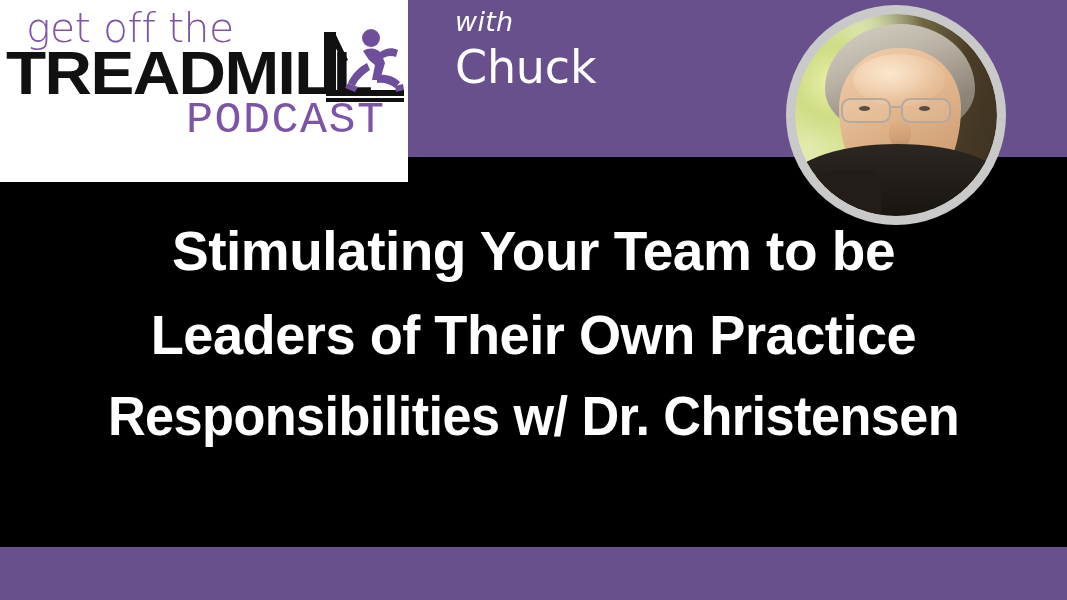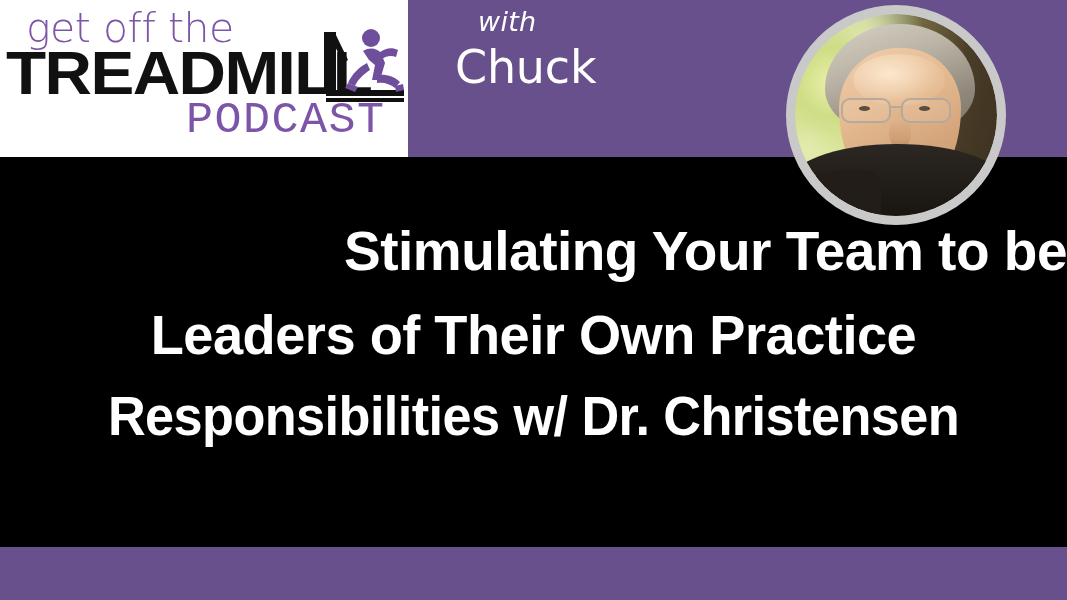--- a/index.html
+++ b/index.html
@@ -28,21 +28,21 @@
     width: 1067px;
     height: 157px;
     background: #68508c;
   }
 
   .logo-panel {
     position: absolute;
     left: 0;
     top: 0;
     width: 408px;
-    height: 157px;
+    height: 182px;
     background: #ffffff;
   }
 
   
   .logo-lockup {
     position: absolute;
     left: 0;
     top: 0;
     width: 408px;
     height: 157px;
@@ -108,21 +108,20 @@
   }
 
   .host-with {
     font-family: "DejaVu Sans", sans-serif;
     font-style: italic;
     font-size: 27px;
     font-weight: 400;
     color: #ffffff;
     line-height: 1.05;
     letter-spacing: 0.3px;
-    margin-left: 23px;
   }
 
   .host-name {
     font-family: "DejaVu Sans", sans-serif;
     font-size: 46px;
     font-weight: 400;
     color: #ffffff;
     line-height: 1.02;
     letter-spacing: -0.2px;
     margin-top: 8px;
@@ -295,21 +294,20 @@
   }
   .title-line {
     display: block;
     white-space: nowrap;
     line-height: 1;
   }
   .title-line.l1 {
     font-size: 55px;
     letter-spacing: -0.5px;
     margin-bottom: 29px;
-    text-align: right;
   }
   .title-line.l2 {
     font-size: 55px;
     letter-spacing: -0.5px;
     margin-bottom: 26px;
     transform: scaleX(0.985);
   }
   .title-line.l3 {
     font-size: 55px;
     letter-spacing: -0.6px;

